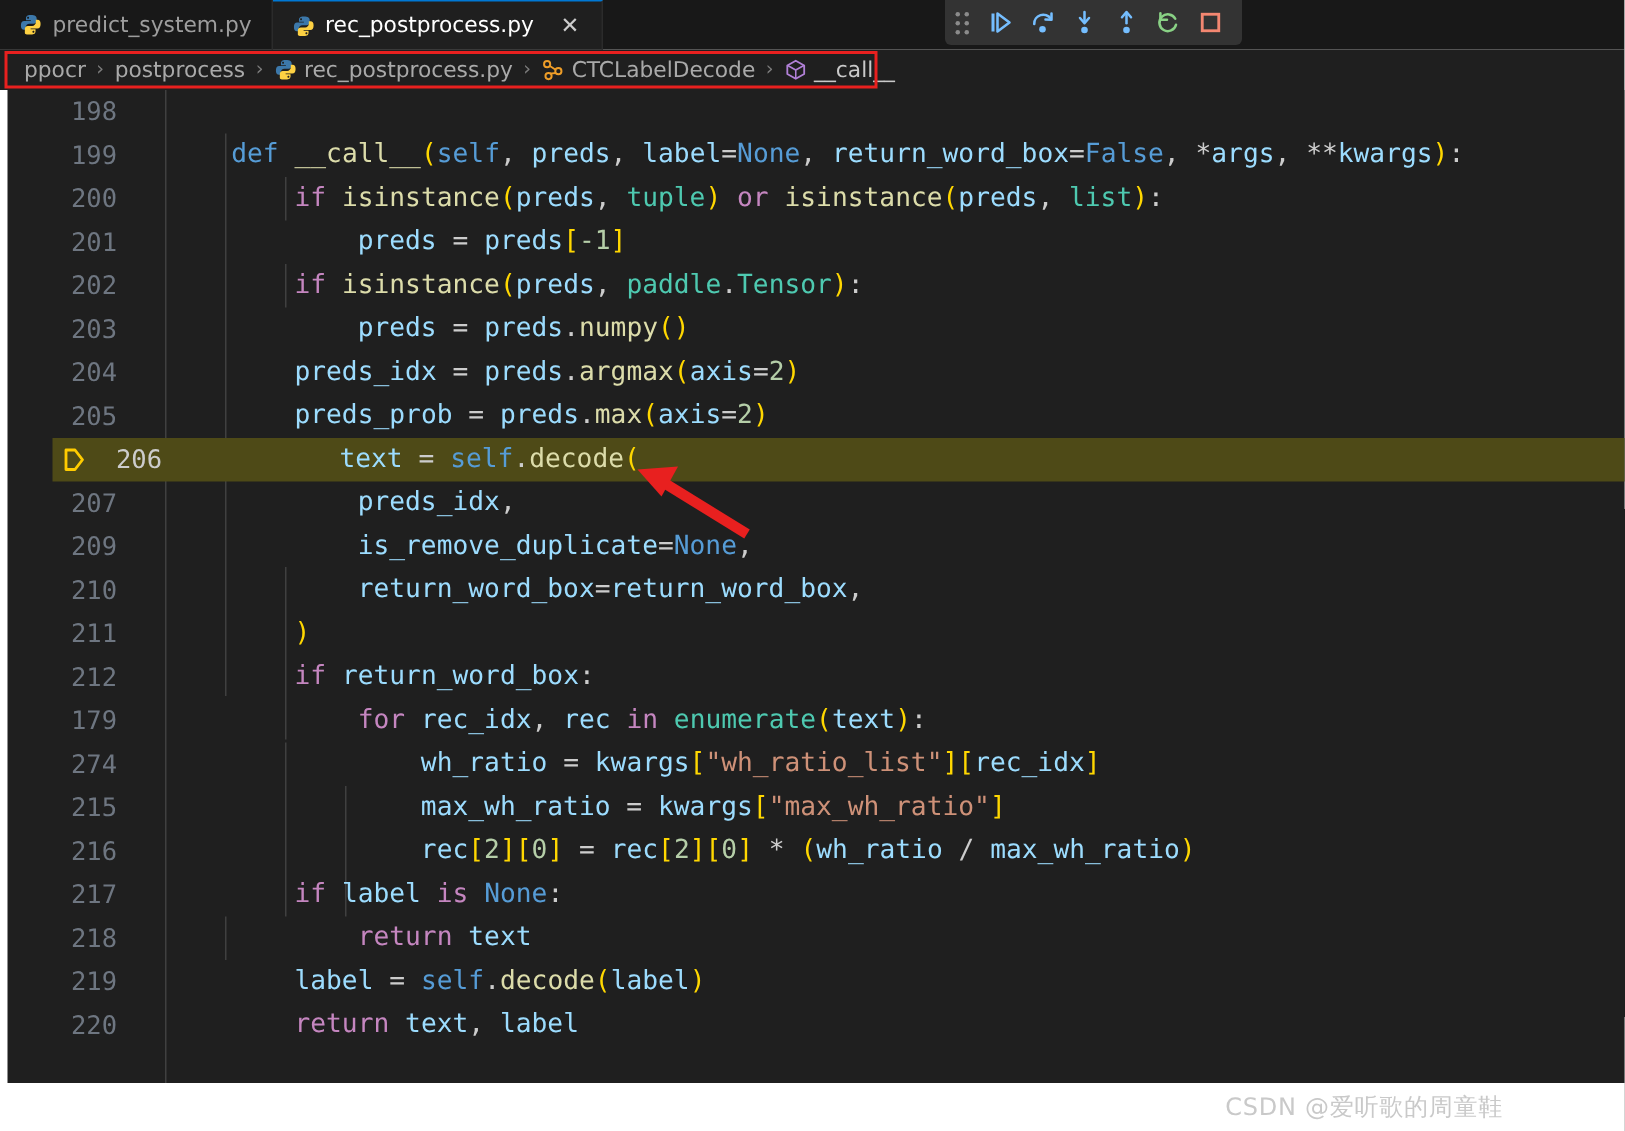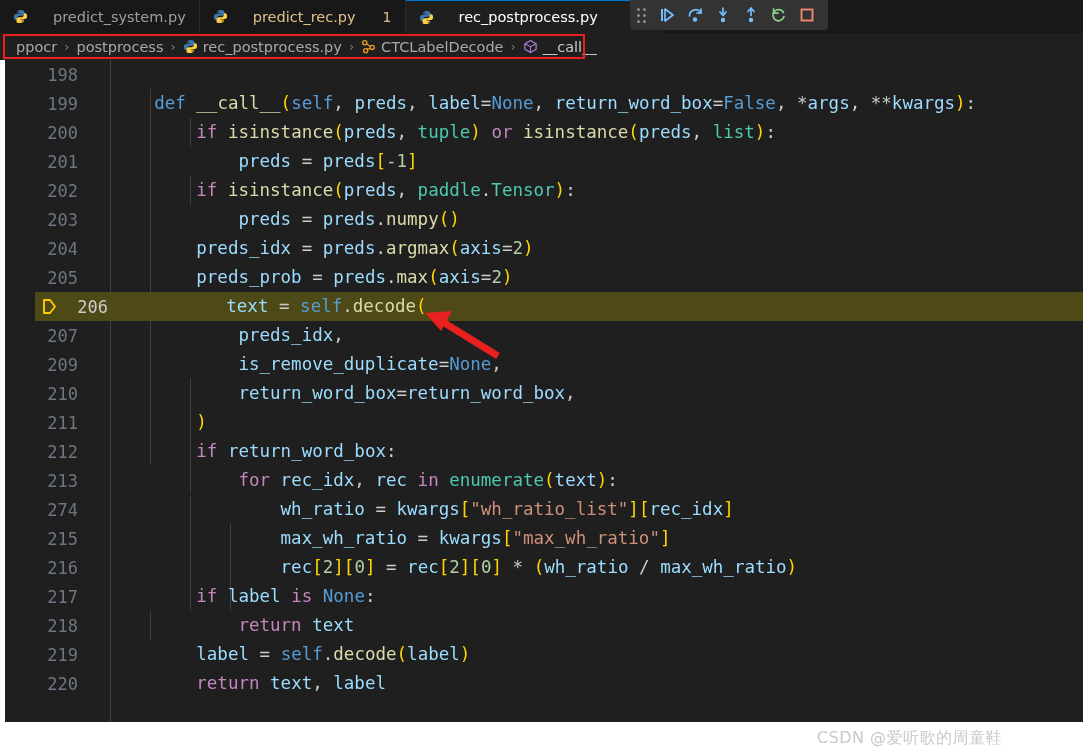--- a/index.html
+++ b/index.html
@@ -11,21 +11,21 @@
   }
   #app { position: relative; width: 1083px; height: 754px; background: #ffffff; }
 
   
   .tabbar {
     position: absolute; left: 0; top: 0; width: 1083px; height: 33px;
     background: #181818;
     display: flex; align-items: stretch;
   }
   .tab {
-    display: flex; align-items: center; gap: 25px;
+    display: flex; align-items: center; gap: 7px;
     padding: 0 13px 0 13px;
     height: 33px;
     background: #181818;
     border-right: 1px solid #2b2b2b;
     font-size: 14.5px;
     color: #9d9d9d;
     white-space: nowrap;
     position: relative;
     cursor: pointer;
   }
@@ -147,28 +147,20 @@
 
   <div class="tabbar">
     <div id="tabs-host" style="display:flex;align-items:stretch;">
         <div class="tab">
           <svg viewBox="0 0 16 16" class="pyicon">
             <path d="M7.9 1C5.4 1 4.6 2 4.6 3.4v1.4h3.5v.5H3.3C1.9 5.3 1 6.2 1 8.5c0 2.2.8 3.1 2.2 3.1h1.2v-1.8c0-1.5 1.2-2.6 2.6-2.6h3.1c1.2 0 2.1-.9 2.1-2.1V3.4C12.2 2.2 11.3 1 7.9 1zM6.1 2.3c.4 0 .7.3.7.7s-.3.7-.7.7-.7-.3-.7-.7.3-.7.7-.7z" fill="#3c78aa"></path>
             <path d="M8.1 15c2.5 0 3.3-1 3.3-2.4v-1.4H7.9v-.5h4.8c1.4 0 2.3-.9 2.3-3.2 0-2.2-.8-3.1-2.2-3.1h-1.2v1.8c0 1.5-1.2 2.6-2.6 2.6H5.9c-1.2 0-2.1.9-2.1 2.1v2.7C3.8 14.8 4.7 15 8.1 15zm1.8-1.3c-.4 0-.7-.3-.7-.7s.3-.7.7-.7.7.3.7.7-.3.7-.7.7z" fill="#fdd143"></path>
           </svg>
           <span>predict_system.py</span>
         </div>
-        <div class="tab modified">
-          <svg viewBox="0 0 16 16" class="pyicon">
-            <path d="M7.9 1C5.4 1 4.6 2 4.6 3.4v1.4h3.5v.5H3.3C1.9 5.3 1 6.2 1 8.5c0 2.2.8 3.1 2.2 3.1h1.2v-1.8c0-1.5 1.2-2.6 2.6-2.6h3.1c1.2 0 2.1-.9 2.1-2.1V3.4C12.2 2.2 11.3 1 7.9 1zM6.1 2.3c.4 0 .7.3.7.7s-.3.7-.7.7-.7-.3-.7-.7.3-.7.7-.7z" fill="#3c78aa"></path>
-            <path d="M8.1 15c2.5 0 3.3-1 3.3-2.4v-1.4H7.9v-.5h4.8c1.4 0 2.3-.9 2.3-3.2 0-2.2-.8-3.1-2.2-3.1h-1.2v1.8c0 1.5-1.2 2.6-2.6 2.6H5.9c-1.2 0-2.1.9-2.1 2.1v2.7C3.8 14.8 4.7 15 8.1 15zm1.8-1.3c-.4 0-.7-.3-.7-.7s.3-.7.7-.7.7.3.7.7-.3.7-.7.7z" fill="#fdd143"></path>
-          </svg>
-          <span>predict_rec.py</span>
-          <span class="badge">1</span>
-        </div>
         <div class="tab active">
           <svg viewBox="0 0 16 16" class="pyicon">
             <path d="M7.9 1C5.4 1 4.6 2 4.6 3.4v1.4h3.5v.5H3.3C1.9 5.3 1 6.2 1 8.5c0 2.2.8 3.1 2.2 3.1h1.2v-1.8c0-1.5 1.2-2.6 2.6-2.6h3.1c1.2 0 2.1-.9 2.1-2.1V3.4C12.2 2.2 11.3 1 7.9 1zM6.1 2.3c.4 0 .7.3.7.7s-.3.7-.7.7-.7-.3-.7-.7.3-.7.7-.7z" fill="#3c78aa"></path>
             <path d="M8.1 15c2.5 0 3.3-1 3.3-2.4v-1.4H7.9v-.5h4.8c1.4 0 2.3-.9 2.3-3.2 0-2.2-.8-3.1-2.2-3.1h-1.2v1.8c0 1.5-1.2 2.6-2.6 2.6H5.9c-1.2 0-2.1.9-2.1 2.1v2.7C3.8 14.8 4.7 15 8.1 15zm1.8-1.3c-.4 0-.7-.3-.7-.7s.3-.7.7-.7.7.3.7.7-.3.7-.7.7z" fill="#fdd143"></path>
           </svg>
           <span>rec_postprocess.py</span>
           <span class="closebtn">✕</span>
         </div>
       </div>
   </div>
@@ -328,21 +320,21 @@
         </div>
         <div class="row">
           <div class="lnum">211</div>
           <div class="code"><span class="pn">        </span><span class="br">)</span></div>
         </div>
         <div class="row">
           <div class="lnum">212</div>
           <div class="code"><span class="pn">        </span><span class="kc">if</span><span class="pn"> </span><span class="va">return_word_box</span><span class="pn">:</span></div>
         </div>
         <div class="row">
-          <div class="lnum">213</div>
+          <div class="lnum">179</div>
           <div class="code"><span class="pn">            </span><span class="kc">for</span><span class="pn"> </span><span class="va">rec_idx</span><span class="pn">, </span><span class="va">rec</span><span class="pn"> </span><span class="kc">in</span><span class="pn"> </span><span class="ty">enumerate</span><span class="br">(</span><span class="va">text</span><span class="br">)</span><span class="pn">:</span></div>
         </div>
         <div class="row">
           <div class="lnum">274</div>
           <div class="code"><span class="pn">                </span><span class="va">wh_ratio</span><span class="pn"> </span><span class="op">=</span><span class="pn"> </span><span class="va">kwargs</span><span class="br">[</span><span class="st">"wh_ratio_list"</span><span class="br">]</span><span class="br">[</span><span class="va">rec_idx</span><span class="br">]</span></div>
         </div>
         <div class="row">
           <div class="lnum">215</div>
           <div class="code"><span class="pn">                </span><span class="va">max_wh_ratio</span><span class="pn"> </span><span class="op">=</span><span class="pn"> </span><span class="va">kwargs</span><span class="br">[</span><span class="st">"max_wh_ratio"</span><span class="br">]</span></div>
         </div>

